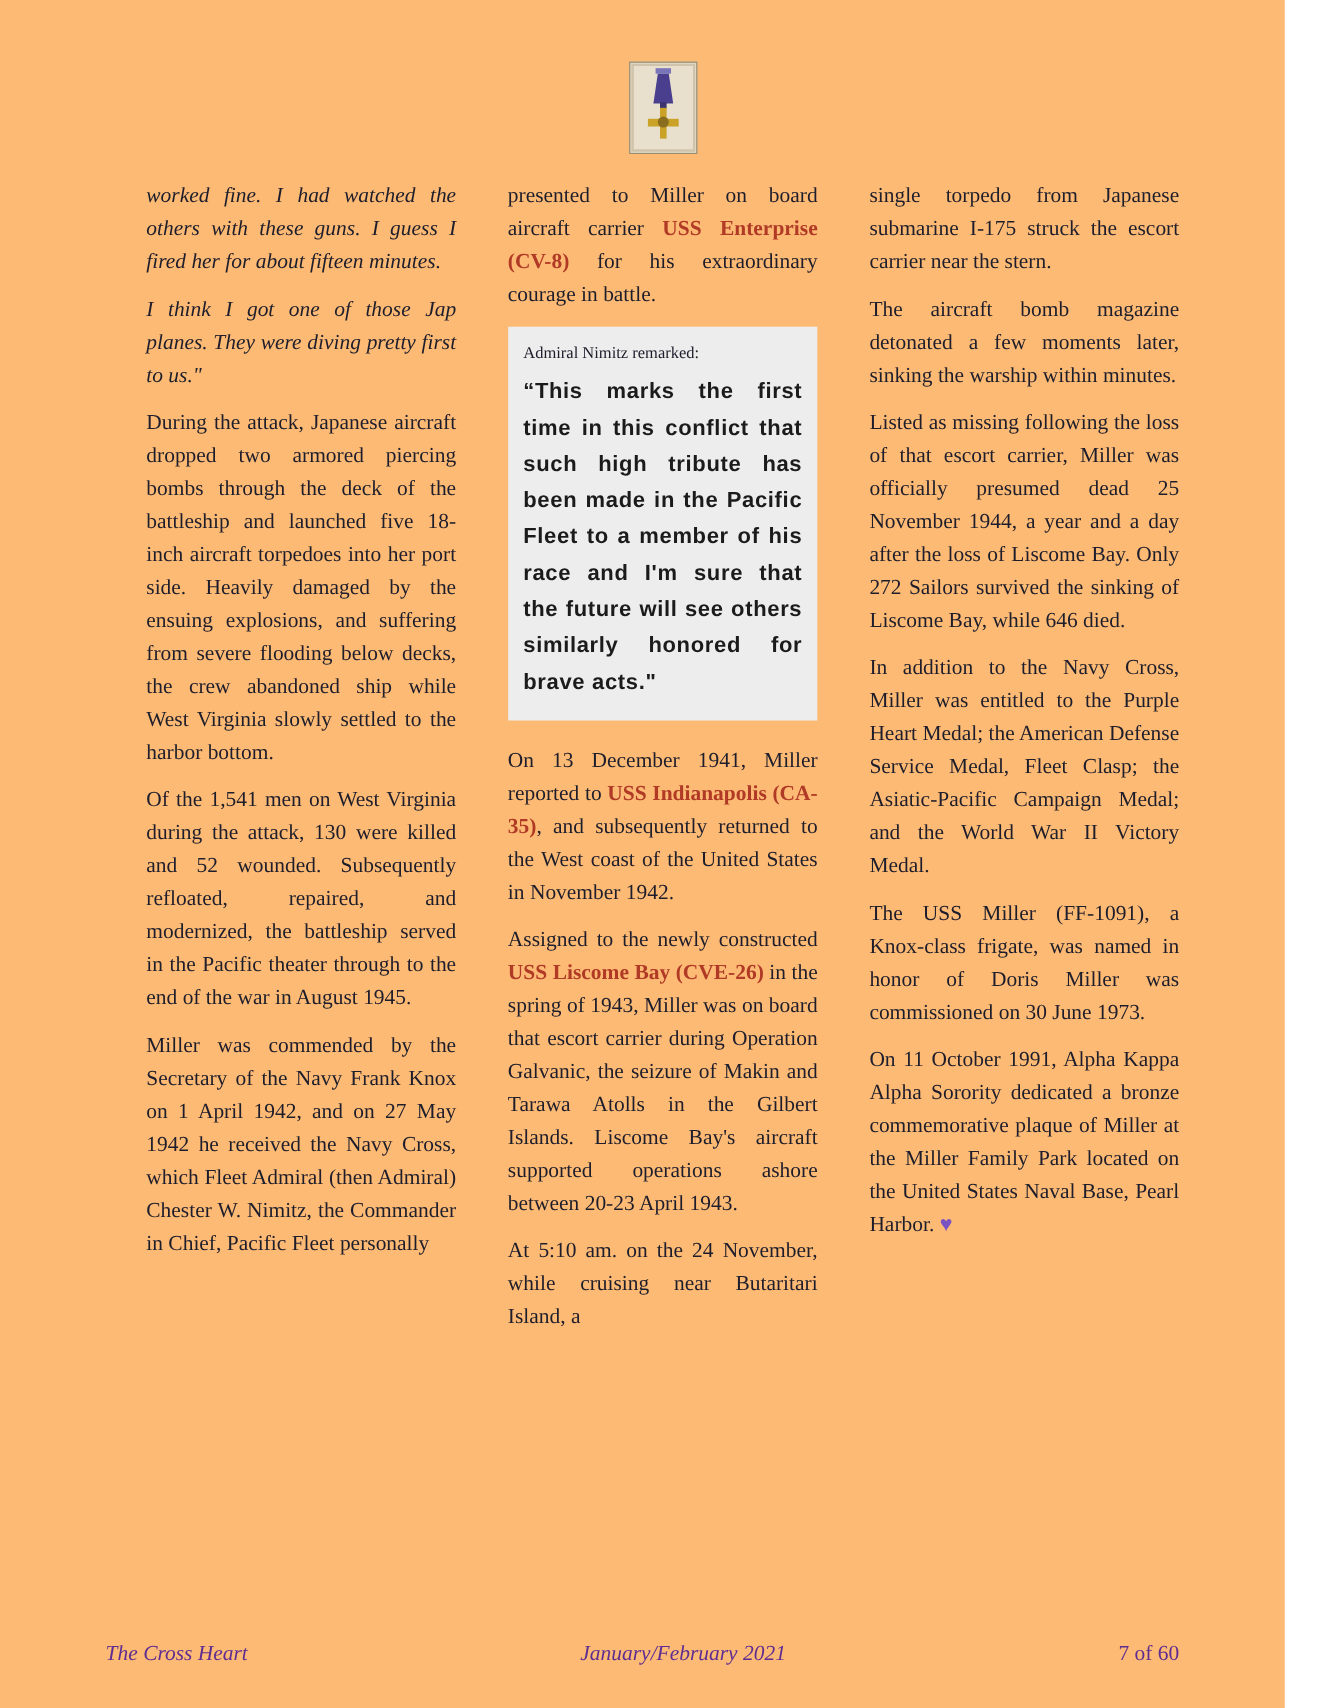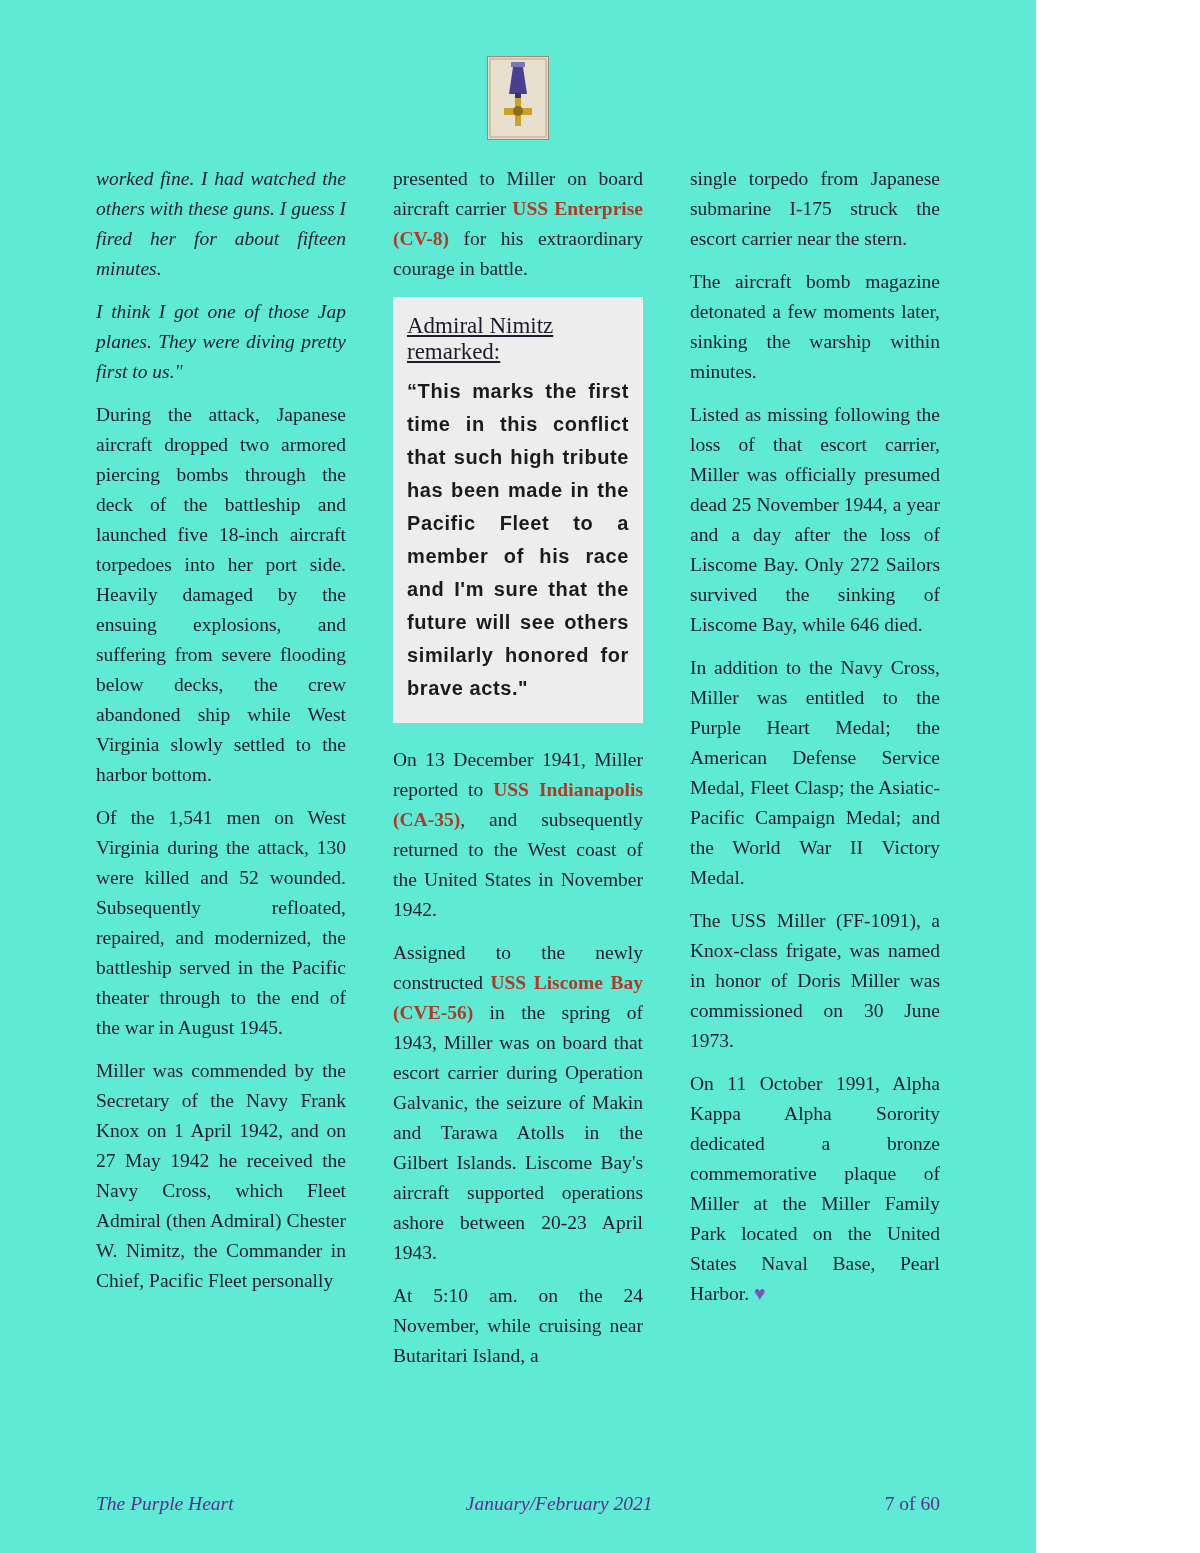--- a/index.html
+++ b/index.html
@@ -1,23 +1,24 @@
 <!DOCTYPE html>
 <html style="--body-color: #1d1d2b; --accent-red: #b03a26; --purple: #5e2d91; --quote-bg: #ededed;"><head>
 <meta charset="utf-8">
 <style>
   * { margin:0; padding:0; box-sizing:border-box; }
   html,body { background:#ffffff; }
   .page {
-    width:1036px; height:1553px;
+    width:1168px; height:1553px;
     position:relative;
-    background:#5eead4;
+    background:#fdba74;
     font-family:"Liberation Serif", serif;
     color:var(--body-color,#1d1d2b);
     overflow:hidden;
+    padding-left:37px;
   }
   .medal-wrap { padding-top:56px; display:flex; justify-content:center; }
   .medal-frame {
     width:62px; height:84px;
     background:#cfc4ab;
     border:1px solid #9a8c6e;
     padding:3px;
     box-shadow:0 0 0 1px #e3dcc9 inset;
   }
   .columns {
@@ -32,21 +33,21 @@
     margin-bottom:13px;
   }
   p.italic { font-style:italic; }
   span.ship { color:var(--accent-red,#b03a26); font-weight:bold; }
   span.purple-heart { color:#7b52c1; }
   .quote-box {
     background:var(--quote-bg,#ededed);
     padding:16px 14px 18px 14px;
     margin:8px 0 22px 0;
   }
-  .quote-label { font-size:23px; margin-bottom:10px;text-decoration:underline; }
+  .quote-label { font-size:15px; margin-bottom:10px; }
   .quote-text {
     font-family:"Liberation Sans", sans-serif;
     font-size:20px;
     line-height:33px;
     text-align:justify;
     letter-spacing:0.6px;
     color:#1b1b1b;
     font-weight:bold;
   }
   .footer {
@@ -85,32 +86,32 @@
         <p class="para"><span>Of the 1,541 men on West Virginia during the attack, 130 were killed and 52 wounded. Subsequently refloated, repaired, and modernized, the battleship served in the Pacific theater through to the end of the war in August 1945.</span></p>
         <p class="para"><span>Miller was commended by the Secretary of the Navy Frank Knox on 1 April 1942, and on 27 May 1942 he received the Navy Cross, which Fleet Admiral (then Admiral) Chester W. Nimitz, the Commander in Chief, Pacific Fleet personally</span></p>
       </div>
     <div class="col">
         <p class="para"><span>presented to Miller on board aircraft carrier </span><span class="ship">USS Enterprise (CV-8)</span><span> for his extraordinary courage in battle.</span></p>
         <div class="quote-box">
           <div class="quote-label">Admiral Nimitz remarked:</div>
           <div class="quote-text">“This marks the first time in this conflict that such high tribute has been made in the Pacific Fleet to a member of his race and I'm sure that the future will see others similarly honored for brave acts."</div>
         </div>
         <p class="para"><span>On 13 December 1941, Miller reported to </span><span class="ship">USS Indianapolis (CA-35)</span><span>, and subsequently returned to the West coast of the United States in November 1942.</span></p>
-        <p class="para"><span>Assigned to the newly constructed </span><span class="ship">USS Liscome Bay (CVE-56)</span><span> in the spring of 1943, Miller was on board that escort carrier during Operation Galvanic, the seizure of Makin and Tarawa Atolls in the Gilbert Islands. Liscome Bay's aircraft supported operations ashore between 20-23 April 1943.</span></p>
+        <p class="para"><span>Assigned to the newly constructed </span><span class="ship">USS Liscome Bay (CVE-26)</span><span> in the spring of 1943, Miller was on board that escort carrier during Operation Galvanic, the seizure of Makin and Tarawa Atolls in the Gilbert Islands. Liscome Bay's aircraft supported operations ashore between 20-23 April 1943.</span></p>
         <p class="para"><span>At 5:10 am. on the 24 November, while cruising near Butaritari Island, a</span></p>
       </div>
     <div class="col">
         <p class="para"><span>single torpedo from Japanese submarine I-175 struck the escort carrier near the stern.</span></p>
         <p class="para"><span>The aircraft bomb magazine detonated a few moments later, sinking the warship within minutes.</span></p>
         <p class="para"><span>Listed as missing following the loss of that escort carrier, Miller was officially presumed dead 25 November 1944, a year and a day after the loss of Liscome Bay. Only 272 Sailors survived the sinking of Liscome Bay, while 646 died.</span></p>
         <p class="para"><span>In addition to the Navy Cross, Miller was entitled to the Purple Heart Medal; the American Defense Service Medal, Fleet Clasp; the Asiatic-Pacific Campaign Medal; and the World War II Victory Medal.</span></p>
         <p class="para"><span>The USS Miller (FF-1091), a Knox-class frigate, was named in honor of Doris Miller was commissioned on 30 June 1973.</span></p>
         <p class="para"><span>On 11 October 1991, Alpha Kappa Alpha Sorority dedicated a bronze commemorative plaque of Miller at the Miller Family Park located on the United States Naval Base, Pearl Harbor. </span><span class="purple-heart">♥</span></p>
       </div>
   </div>
 
   <div class="footer">
-    <span class="it">The Purple Heart</span>
+    <span class="it">The Cross Heart</span>
     <span class="it">January/February 2021</span>
     <span>7 of 60</span>
   </div>
 
 </div>
 
 </body></html>

